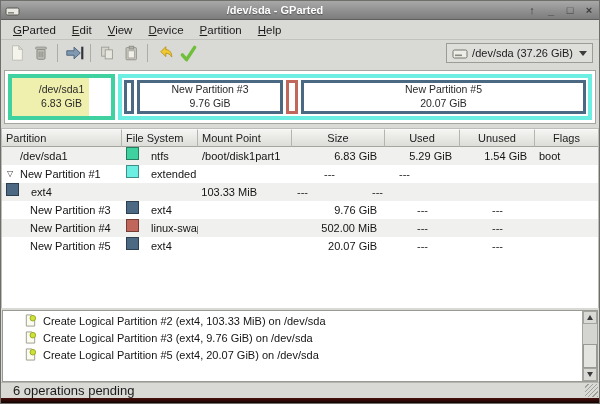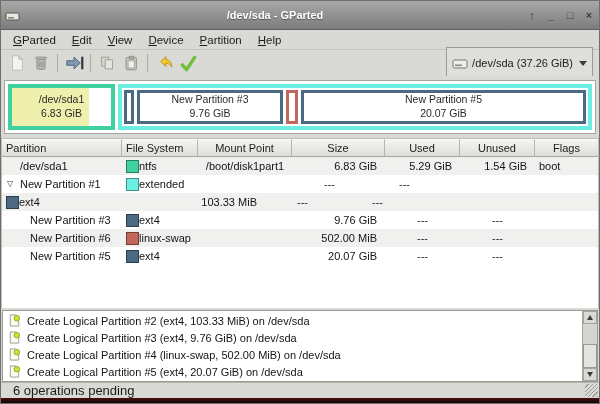--- a/index.html
+++ b/index.html
@@ -1,69 +1,69 @@
 <!DOCTYPE html>
 <html><head>
 <meta charset="utf-8">
 <style>
   * { margin:0; padding:0; box-sizing:border-box; }
   html,body { width:600px; height:404px; font-family:"Liberation Sans","DejaVu Sans",sans-serif; }
   .window { width:600px; height:404px; display:flex; flex-direction:column; background:#d9d9d6; border:1px solid #6e6e6a; overflow:hidden; }
 
   
-  .titlebar { height:19px; flex:0 0 19px; background:linear-gradient(#a8a8a8,#7c7c7c); display:flex; align-items:center; padding:14px 4px; border-bottom:1px solid #5f5f5f; }
+  .titlebar { height:19px; flex:0 0 19px; background:linear-gradient(#a8a8a8,#7c7c7c); display:flex; align-items:center; padding:4px 4px; border-bottom:1px solid #5f5f5f; }
   .titlebar .win-icon { width:15px; height:13px; margin-right:4px; }
   .titlebar .title { flex:1; text-align:center; color:#fff; font-size:11px; font-weight:bold; text-shadow:0 1px 1px rgba(0,0,0,.4); white-space:nowrap; overflow:hidden; }
   .winbtns { display:flex; gap:7px; align-items:center; }
   .winbtn { color:#3c3c3c; font-size:11px; line-height:11px; width:12px; text-align:center; cursor:default; font-weight:bold; }
 
   
   .menubar { height:20px; flex:0 0 20px; display:flex; align-items:center; padding-left:4px; background:#d9d9d6; border-bottom:1px solid #c2c2be; }
   .menu-item { display:inline-block; padding:12px 8px; font-size:11.5px; color:#1c1c1c; }
   .menu-item::first-letter { text-decoration:underline; }
 
   
   .toolbar { height:26px; flex:0 0 26px; display:flex; align-items:center; padding:0 4px; background:#d9d9d6; }
   .tbtn { width:24px; height:22px; display:flex; align-items:center; justify-content:center; }
   .tsep { width:1px; height:18px; background:#adada8; margin:0 4px; }
   .spacer { flex:1; }
-  .device-combo { display:flex; align-items:center; height:32px; border:1px solid #9c9c96; background:#dededb; padding:0 5px; margin-right:2px; }
+  .device-combo { display:flex; align-items:center; height:20px; border:1px solid #9c9c96; background:#dededb; padding:0 5px; margin-right:2px; }
   .device-combo .dc-label { font-size:11px; color:#1c1c1c; margin:0 6px 0 4px; white-space:nowrap; }
   .dc-arrow { width:0; height:0; border-left:4px solid transparent; border-right:4px solid transparent; border-top:5px solid #3c3c3c; }
 
   
   .visual { flex:0 0 63px; background:#d9d9d6; border-bottom:1px solid #bdbdb9; padding:4px 3px; }
   .visual-inner { height:100%; background:#fff; border:1px solid #a5a5a0; display:flex; align-items:stretch; padding:3px; }
   .vpart { border-style:solid; border-width:4px; display:flex; flex-direction:column; align-items:center; justify-content:center; font-size:10.5px; color:#2a2a2a; line-height:1.3; position:relative; overflow:hidden; background:#fff; }
   .vpart .vlabel, .vpart .vsize { position:relative; z-index:2; white-space:nowrap; }
   .vused { position:absolute; left:0; top:0; bottom:0; z-index:1; }
   .vext { border-style:solid; border-width:4px; flex:1; display:flex; align-items:stretch; padding:2px; background:#fff; }
   .sliver { border-style:solid; border-width:3px; background:#fdfdfd; }
 
   
   .table-area { flex:1; background:#fff; border-left:1px solid #bdbdb9; border-right:1px solid #bdbdb9; display:flex; flex-direction:column; overflow:hidden; }
   .thead { display:flex; flex:0 0 18px; }
   .th { background:linear-gradient(#f4f4f2,#dcdcd8); border-right:1px solid #b5b5b0; border-bottom:1px solid #a5a5a0; border-top:1px solid #fbfbfa; font-size:11px; color:#1c1c1c; padding:2px 4px; white-space:nowrap; overflow:hidden; }
   .th.c { text-align:center; }
   .trow { display:flex; flex:0 0 18px; align-items:center; font-size:11px; color:#141414; }
   .trow:nth-child(even) { background:#f0f0ee; }
   .td { padding:0 4px; white-space:nowrap; overflow:hidden; height:18px; line-height:18px; }
-  .w-part{width:120px;} .w-fs{width:76px;} .w-mnt{width:94px;text-align:center;} .w-size{width:93px;} .w-used{width:75px;} .w-unused{width:75px;} .w-flags{width:63px;}
+  .w-part{width:120px;} .w-fs{width:76px;} .w-mnt{width:94px;} .w-size{width:93px;} .w-used{width:75px;} .w-unused{width:75px;} .w-flags{width:63px;}
   .num { text-align:right; padding-right:8px; }
   .dash { text-align:center; color:#2a2a2a; }
   .part-cell { display:flex; align-items:center; }
   .expander { display:inline-block; width:14px; font-size:8px; color:#3a3a3a; text-align:left; padding-left:1px; }
   .expander.wide { width:24px; }
-  .fs-cell { display:flex; align-items:center; gap:0; }
+  .fs-cell { display:flex; gap:12px; }
   .swatch { width:13px; height:13px; border:1px solid rgba(0,0,0,.4); flex:0 0 13px; }
 
   
   .ops-wrap { flex:0 0 74px; padding:2px 1px 0 1px; background:#d9d9d6; }
   .ops { height:72px; background:#fff; border:1px solid #9a9a95; display:flex; }
-  .ops-list { flex:1; padding-top:1px; overflow:hidden; }
+  .ops-list { flex:1; padding-top:1px; overflow:hidden;padding-left:16px; }
   .op-item { display:flex; align-items:center; height:17px; font-size:11px; color:#141414; gap:6px; padding-left:5px; white-space:nowrap; }
   .scrollbar { width:15px; flex:0 0 15px; background:#d4d4d0; border-left:1px solid #a5a5a0; display:flex; flex-direction:column; }
   .sb-btn { height:13px; flex:0 0 13px; background:#d9d9d6; border:1px solid #a5a5a0; display:flex; align-items:center; justify-content:center; }
   .tri-up { width:0; height:0; border-left:3.5px solid transparent; border-right:3.5px solid transparent; border-bottom:5px solid #3c3c3c; }
   .tri-down { width:0; height:0; border-left:3.5px solid transparent; border-right:3.5px solid transparent; border-top:5px solid #3c3c3c; }
   .sb-track { flex:1; position:relative; }
   .sb-thumb { position:absolute; left:0; right:0; top:45%; height:24px; background:#e3e3df; border:1px solid #9a9a95; }
 
   
   .statusbar { flex:0 0 15px; display:flex; align-items:center; background:#d9d9d6; border-top:1px solid #b5b5b0; font-size:13px; color:#1c1c1c; padding-left:12px; position:relative; }
@@ -247,21 +247,21 @@
       <div class="td w-mnt"></div>
       <div class="td w-size num">9.76 GiB</div>
       <div class="td w-used dash">---</div>
       <div class="td w-unused dash">---</div>
       <div class="td w-flags"></div>
     </div>
 
     <div class="trow">
       <div class="td w-part part-cell">
           <span class="expander wide"></span>
-          <span>New Partition #6</span>
+          <span>New Partition #4</span>
         </div>
       <div class="td w-fs fs-cell">
           <span class="swatch" style="background-color: rgb(193, 102, 90);"></span>
           <span>linux-swap</span>
         </div>
       <div class="td w-mnt"></div>
       <div class="td w-size num">502.00 MiB</div>
       <div class="td w-used dash">---</div>
       <div class="td w-unused dash">---</div>
       <div class="td w-flags"></div>
@@ -293,27 +293,20 @@
               <circle cx="9.5" cy="4.5" r="3" fill="#cde13a" stroke="#96a81e"></circle>
             </svg>
           <span>Create Logical Partition #2 (ext4, 103.33 MiB) on /dev/sda</span>
         </div>
         <div class="op-item">
           <svg width="13" height="13" viewBox="0 0 14 14">
               <path d="M2.5 1h6l3 3v9h-9z" fill="#fbfbef" stroke="#9a9a8a"></path>
               <circle cx="9.5" cy="4.5" r="3" fill="#cde13a" stroke="#96a81e"></circle>
             </svg>
           <span>Create Logical Partition #3 (ext4, 9.76 GiB) on /dev/sda</span>
-        </div>
-        <div class="op-item">
-          <svg width="13" height="13" viewBox="0 0 14 14">
-              <path d="M2.5 1h6l3 3v9h-9z" fill="#fbfbef" stroke="#9a9a8a"></path>
-              <circle cx="9.5" cy="4.5" r="3" fill="#cde13a" stroke="#96a81e"></circle>
-            </svg>
-          <span>Create Logical Partition #4 (linux-swap, 502.00 MiB) on /dev/sda</span>
         </div>
         <div class="op-item">
           <svg width="13" height="13" viewBox="0 0 14 14">
               <path d="M2.5 1h6l3 3v9h-9z" fill="#fbfbef" stroke="#9a9a8a"></path>
               <circle cx="9.5" cy="4.5" r="3" fill="#cde13a" stroke="#96a81e"></circle>
             </svg>
           <span>Create Logical Partition #5 (ext4, 20.07 GiB) on /dev/sda</span>
         </div>
       </div>
       <div class="scrollbar">

